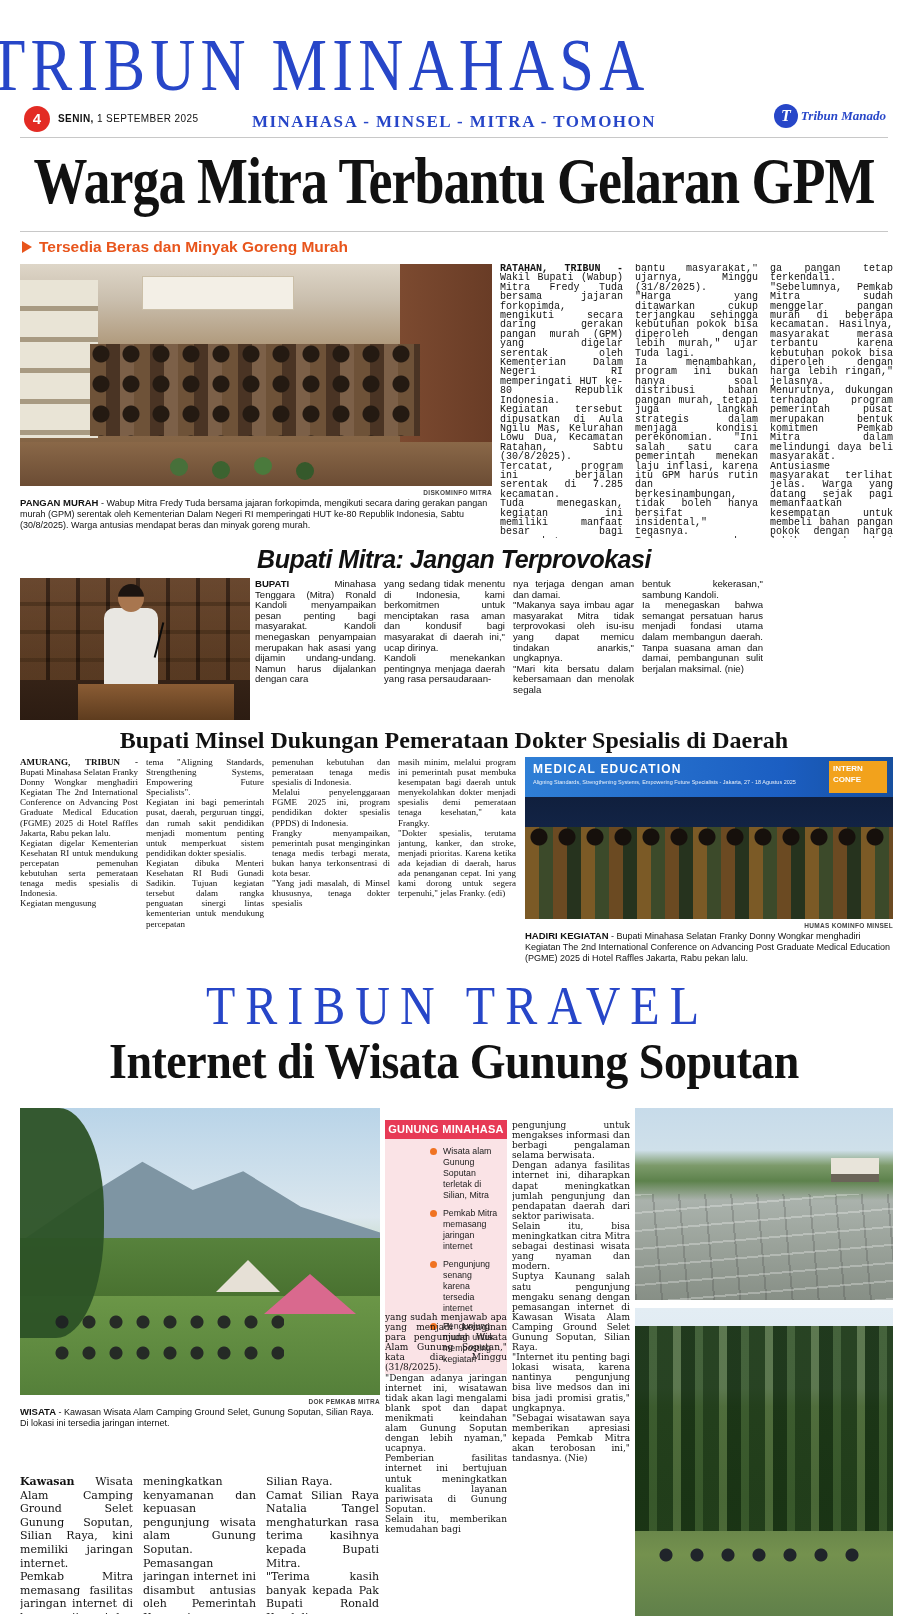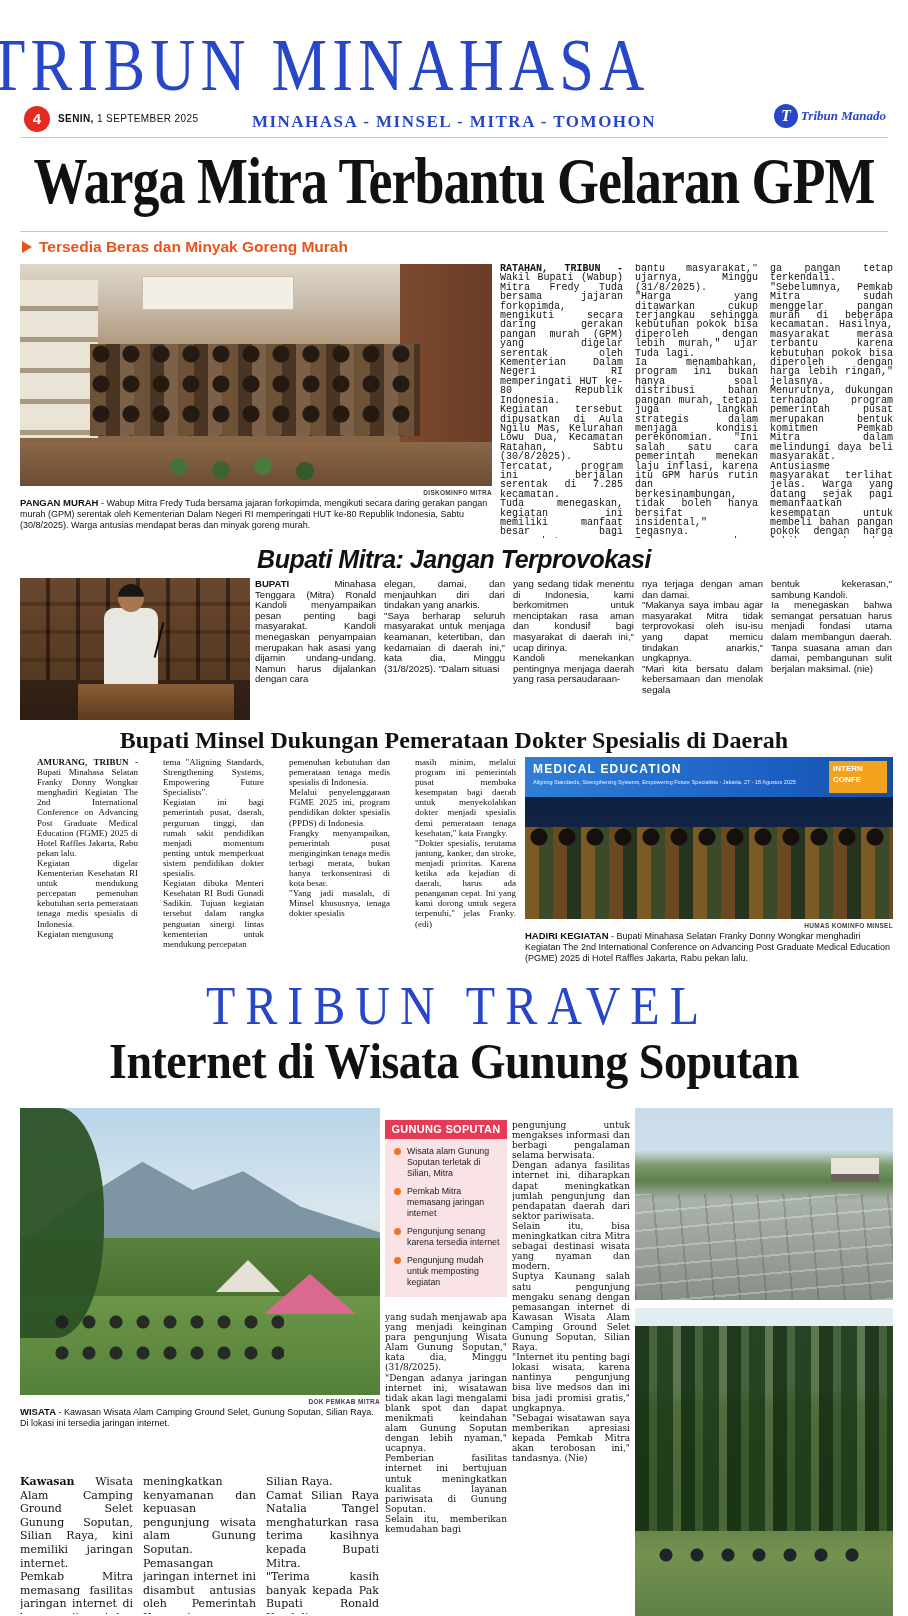--- a/index.html
+++ b/index.html
@@ -42,35 +42,35 @@
   .h4 span { display:inline-block; font-weight:700; font-size:46px; transform:scaleY(1.12);
              transform-origin:top; letter-spacing:-.5px; }
 
   
   .cols { position:absolute; display:flex; }
   .col { overflow:hidden; }
   .lead { font-weight:700; }
   .bt1 { font-size:10px; line-height:9.4px; text-align:justify; white-space:pre-line;font-family:Liberation Mono, monospace; }
   .bt2 { font-family:"Liberation Sans", sans-serif; font-size:9.6px; line-height:10.6px;
          text-align:justify; white-space:pre-line; }
-  .bt3 { font-size:9px; line-height:10.1px; text-align:justify; white-space:pre-line;margin-left:17px; }
+  .bt3 { font-size:9px; line-height:10.1px; text-align:justify; white-space:pre-line; }
   .btL { font-family:"DejaVu Serif", serif; font-size:11px; line-height:13.6px;
          text-align:justify; white-space:pre-line;margin-top:35px; }
   .btA { font-family:"DejaVu Serif", serif; font-size:9px; line-height:10.1px;
          text-align:justify; white-space:pre-line; }
   .credit { position:absolute; font:700 6.5px "Liberation Sans", sans-serif; color:#444;
             text-align:right; letter-spacing:.3px; }
   .caption { position:absolute; font:9px/1.22 "Liberation Sans", sans-serif; color:#111; overflow:hidden; }
   .caption b { font-size:9.5px; }
 
   
   .factbox { position:absolute; background:#fae3e6; }
   .factbox-h { background:#e73a56; color:#fff; text-align:center;
                font:700 11px/19px "Liberation Sans", sans-serif; letter-spacing:.3px; }
-  .factbox ul { list-style:none; padding:7px 6px 9px 9px; display:flex; flex-direction:column; gap:7px; }
+  .factbox ul { list-style:none; padding:7px 6px 9px 9px; display:flex; flex-direction:column; gap:7px;margin-left:36px; }
   .factbox li { position:relative; padding-left:13px; font:8.8px/1.25 "Liberation Sans", sans-serif; color:#222; }
   .factbox li::before { content:""; position:absolute; left:0; top:2px; width:7px; height:7px;
                         border-radius:50%; background:#f07322; }
 
   
   .photo { position:absolute; overflow:hidden; }
   .photo > div { position:absolute; }
 
   .ph1 { background:linear-gradient(180deg,#ded6c8 0%,#cabfae 16%,#a9906f 42%,#8a6a4a 72%,#74553a 100%); }
   .ph1-wall { right:0; top:0; width:92px; height:80%; background:linear-gradient(90deg,#7c4a30,#693c26); }
@@ -188,22 +188,20 @@
   <div class="photo ph2" style="left:20px; top:578px; width:230px; height:142px;">
     <div class="ph2-shelf"></div>
     <div class="ph2-person"></div>
     <div class="ph2-head"></div>
     <div class="ph2-mic"></div>
     <div class="ph2-podium"></div>
   </div>
 
   <div class="cols" style="left:255px; top:579px; width:638px; height:142px; gap:8px;">
     <div class="col bt2" style="width:121px;"><span class="lead">BUPATI</span><span> Minahasa Tenggara (Mitra) Ronald Kandoli menyampaikan pesan penting bagi masyarakat. Kandoli menegaskan penyampaian merupakan hak asasi yang dijamin undang-undang. Namun harus dijalankan dengan cara</span></div>
-    <div class="col bt2" style="width:121px;"><span>elegan, damai, dan menjauhkan diri dari tindakan yang anarkis.
-"Saya berharap seluruh masyarakat untuk menjaga keamanan, ketertiban, dan kedamaian di daerah ini," kata dia, Minggu (31/8/2025). "Dalam situasi</span></div>
     <div class="col bt2" style="width:121px;"><span>yang sedang tidak menentu di Indonesia, kami berkomitmen untuk menciptakan rasa aman dan kondusif bagi masyarakat di daerah ini," ucap dirinya.
 Kandoli menekankan pentingnya menjaga daerah yang rasa persaudaraan-</span></div>
     <div class="col bt2" style="width:121px;"><span>nya terjaga dengan aman dan damai.
 "Makanya saya imbau agar masyarakat Mitra tidak terprovokasi oleh isu-isu yang dapat memicu tindakan anarkis," ungkapnya.
 "Mari kita bersatu dalam kebersamaan dan menolak segala</span></div>
     <div class="col bt2" style="width:121px;"><span>bentuk kekerasan," sambung Kandoli.
 Ia menegaskan bahwa semangat persatuan harus menjadi fondasi utama dalam membangun daerah. Tanpa suasana aman dan damai, pembangunan sulit berjalan maksimal. (nie)</span></div>
   </div>
 
   <div class="abs h3">Bupati Minsel Dukungan Pemerataan Dokter Spesialis di Daerah</div>
@@ -256,21 +254,21 @@
     <div class="col btL" style="width:113px;"><span class="lead">Kawasan</span><span> Wisata Alam Camping Ground Selet Gunung Soputan, Silian Raya, kini memiliki jaringan internet.
 Pemkab Mitra memasang fasilitas jaringan internet di kawasan itu untuk</span></div>
     <div class="col btL" style="width:113px;"><span>meningkatkan kenyamanan dan kepuasan pengunjung wisata alam Gunung Soputan.
 Pemasangan jaringan internet ini disambut antusias oleh Pemerintah Kecamatan</span></div>
     <div class="col btL" style="width:113px;"><span>Silian Raya.
 Camat Silian Raya Natalia Tangel menghaturkan rasa terima kasihnya kepada Bupati Mitra.
 "Terima kasih banyak kepada Pak Bupati Ronald Kandoli</span></div>
   </div>
 
   <div class="factbox" style="left:385px; top:1120px; width:122px;">
-    <div class="factbox-h">GUNUNG SOPUTAN</div>
+    <div class="factbox-h">GUNUNG MINAHASA</div>
     <ul>
       <li>Wisata alam Gunung Soputan terletak di Silian, Mitra</li>
       <li>Pemkab Mitra memasang jaringan internet</li>
       <li>Pengunjung senang karena tersedia internet</li>
       <li>Pengunjung mudah untuk memposting kegiatan</li>
     </ul>
   </div>
 
   <div class="col btA abs" style="left:385px; top:1312px; width:122px; height:296px; overflow:hidden;"><span>yang sudah menjawab apa yang menjadi keinginan para pengunjung Wisata Alam Gunung Soputan," kata dia, Minggu (31/8/2025).
 "Dengan adanya jaringan internet ini, wisatawan tidak akan lagi mengalami blank spot dan dapat menikmati keindahan alam Gunung Soputan dengan lebih nyaman," ucapnya.

